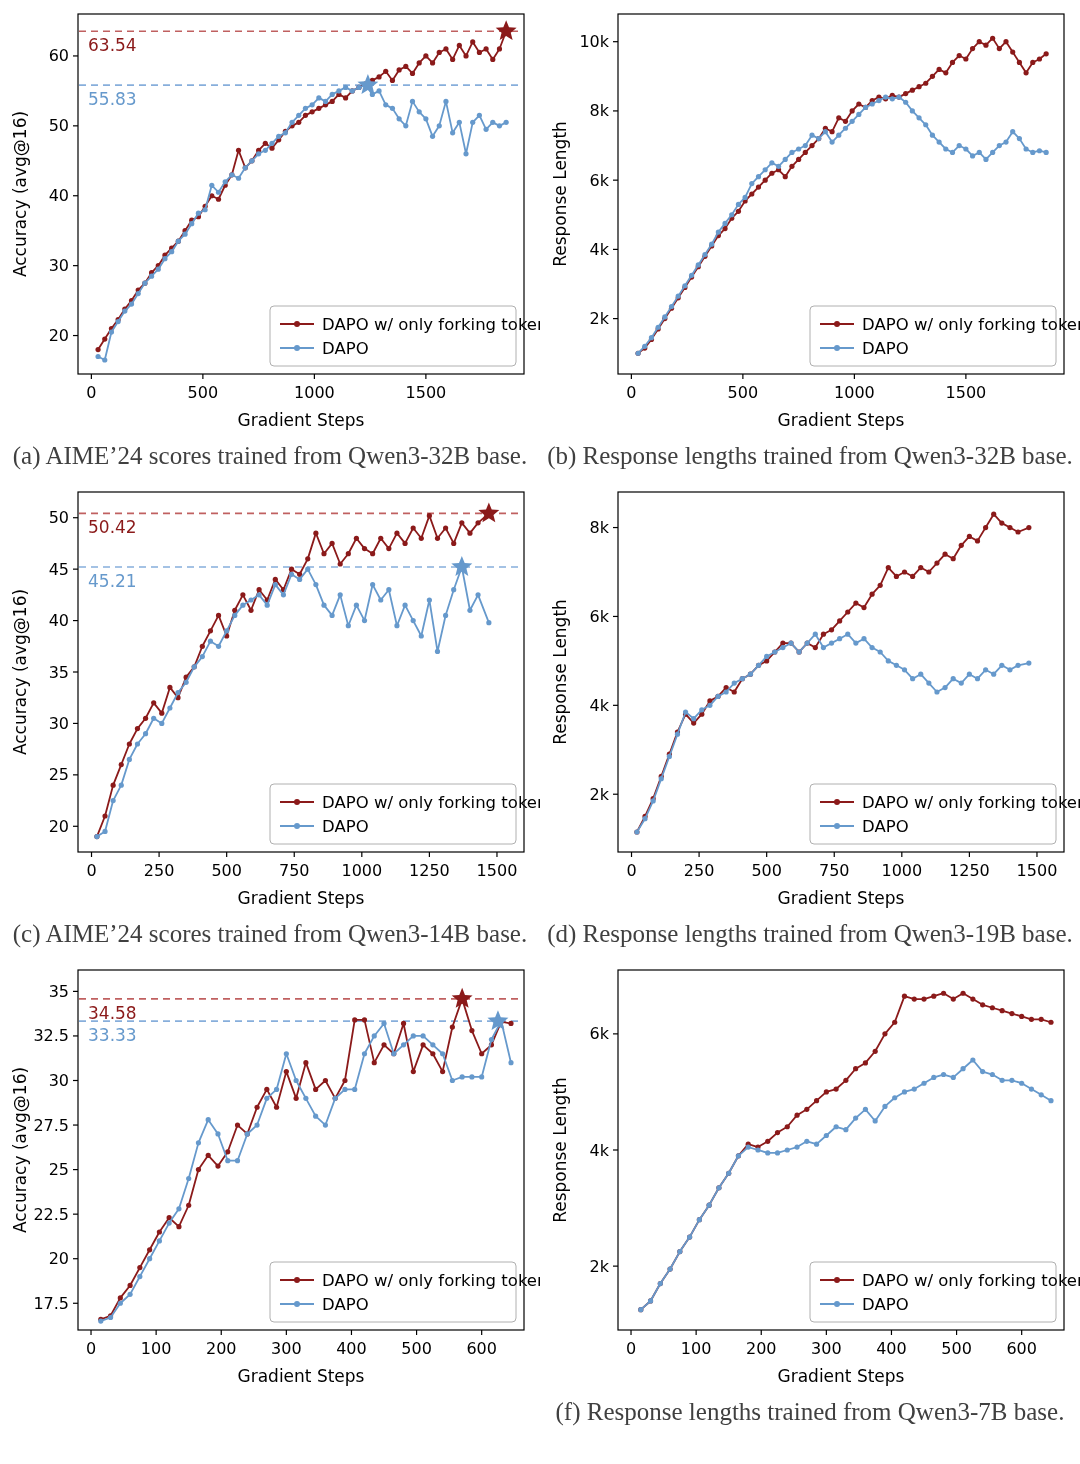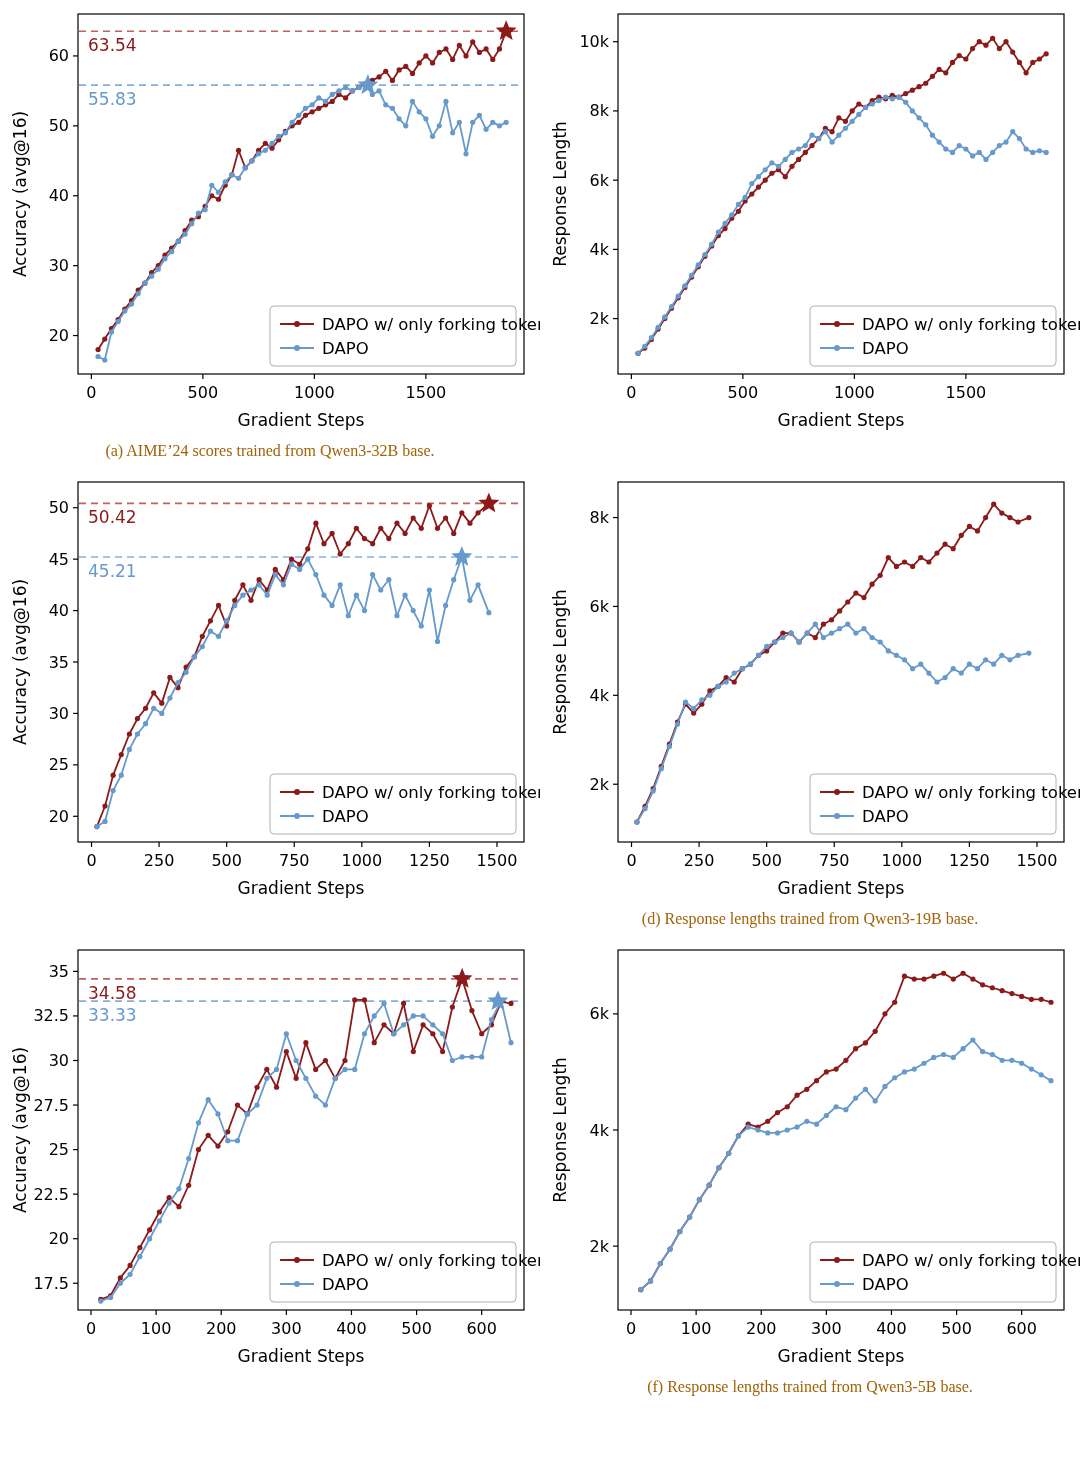--- a/index.html
+++ b/index.html
@@ -1,21 +1,21 @@
 <!DOCTYPE html>
 <html><head>
 <meta charset="utf-8">
 <style>
   html,body{margin:0;padding:0;background:#ffffff;}
   body{width:1080px;height:1464px;font-family:"DejaVu Sans",sans-serif;color:#000;}
   .page{width:1080px;height:1464px;position:relative;}
   .row{display:flex;width:1080px;}
   .cell{width:540px;box-sizing:border-box;}
   .figwrap{width:540px;height:440px;position:relative;}
-  .caption{font-family:"Liberation Serif",serif;font-size:16px;text-align:center;padding-top:2px;padding-bottom:8px;color:#a16207;}
+  .caption{font-family:"Liberation Serif",serif;font-size:25px;text-align:center;padding-top:2px;padding-bottom:8px;color:#404040;}
   svg{display:block;}
   .axlabel{font-family:"DejaVu Sans",sans-serif;font-size:17px;fill:#000;}
   .ticklabel{font-family:"DejaVu Sans",sans-serif;font-size:16px;fill:#000;}
   .legtext{font-family:"DejaVu Sans",sans-serif;font-size:16.5px;fill:#000;}
   .annot{font-family:"DejaVu Sans",sans-serif;font-size:17px;}
 </style>
 </head>
 <body>
 
 <div class="page">
@@ -340,20 +340,21 @@
             <circle cx="506.16" cy="152.46" r="2.6" fill="#6699CC"></circle>
             <rect x="270" y="306" width="246" height="60" fill="#ffffff" stroke="#b0b0b0" stroke-width="1" rx="4"></rect>
             <line x1="280" y1="324" x2="314" y2="324" stroke="#8B1A1A" stroke-width="1.8"></line>
             <circle cx="297" cy="324" r="3" fill="#8B1A1A"></circle>
             <text x="322" y="329.5" class="legtext">DAPO w/ only forking tokens</text>
             <line x1="280" y1="348" x2="314" y2="348" stroke="#6699CC" stroke-width="1.8"></line>
             <circle cx="297" cy="348" r="3" fill="#6699CC"></circle>
             <text x="322" y="353.5" class="legtext">DAPO</text>
           </svg>
         </div>
+      <div class="caption">(b) Response lengths trained from Qwen3-32B base.</div>
     </div>
   </div>
 
   <div class="row">
     <div class="cell">
       <div class="figwrap">
           <svg id="svg-c" width="540" height="440" viewBox="0 0 540 440">
             <rect x="78" y="14" width="446" height="360" fill="#ffffff" stroke="#000000" stroke-width="1.2"></rect>
             <line x1="91.51515151515152" y1="374" x2="91.51515151515152" y2="379" stroke="#000" stroke-width="1.2"></line>
             <text x="91.51515151515152" y="398" text-anchor="middle" class="ticklabel">0</text>
@@ -493,20 +494,21 @@
             <path d="M461.83,77.98L464.68,85.07L472.29,85.58L466.43,90.48L468.30,97.88L461.83,93.82L455.36,97.88L457.23,90.48L451.37,85.58L458.99,85.07Z" fill="#6699CC"></path>
             <rect x="270" y="306" width="246" height="60" fill="#ffffff" stroke="#b0b0b0" stroke-width="1" rx="4"></rect>
             <line x1="280" y1="324" x2="314" y2="324" stroke="#8B1A1A" stroke-width="1.8"></line>
             <circle cx="297" cy="324" r="3" fill="#8B1A1A"></circle>
             <text x="322" y="329.5" class="legtext">DAPO w/ only forking tokens</text>
             <line x1="280" y1="348" x2="314" y2="348" stroke="#6699CC" stroke-width="1.8"></line>
             <circle cx="297" cy="348" r="3" fill="#6699CC"></circle>
             <text x="322" y="353.5" class="legtext">DAPO</text>
           </svg>
         </div>
+      <div class="caption">(c) AIME’24 scores trained from Qwen3-14B base.</div>
     </div>
     <div class="cell">
       <div class="figwrap">
           <svg id="svg-d" width="540" height="440" viewBox="0 0 540 440">
             <rect x="78" y="14" width="446" height="360" fill="#ffffff" stroke="#000000" stroke-width="1.2"></rect>
             <line x1="91.51515151515152" y1="374" x2="91.51515151515152" y2="379" stroke="#000" stroke-width="1.2"></line>
             <text x="91.51515151515152" y="398" text-anchor="middle" class="ticklabel">0</text>
             <line x1="159.0909090909091" y1="374" x2="159.0909090909091" y2="379" stroke="#000" stroke-width="1.2"></line>
             <text x="159.0909090909091" y="398" text-anchor="middle" class="ticklabel">250</text>
             <line x1="226.66666666666666" y1="374" x2="226.66666666666666" y2="379" stroke="#000" stroke-width="1.2"></line>
@@ -899,17 +901,17 @@
             <circle cx="510.98" cy="144.65" r="2.6" fill="#6699CC"></circle>
             <rect x="270" y="306" width="246" height="60" fill="#ffffff" stroke="#b0b0b0" stroke-width="1" rx="4"></rect>
             <line x1="280" y1="324" x2="314" y2="324" stroke="#8B1A1A" stroke-width="1.8"></line>
             <circle cx="297" cy="324" r="3" fill="#8B1A1A"></circle>
             <text x="322" y="329.5" class="legtext">DAPO w/ only forking tokens</text>
             <line x1="280" y1="348" x2="314" y2="348" stroke="#6699CC" stroke-width="1.8"></line>
             <circle cx="297" cy="348" r="3" fill="#6699CC"></circle>
             <text x="322" y="353.5" class="legtext">DAPO</text>
           </svg>
         </div>
-      <div class="caption">(f) Response lengths trained from Qwen3-5B base.</div>
+      <div class="caption">(f) Response lengths trained from Qwen3-7B base.</div>
     </div>
   </div>
 
 </div>
 
 </body></html>

